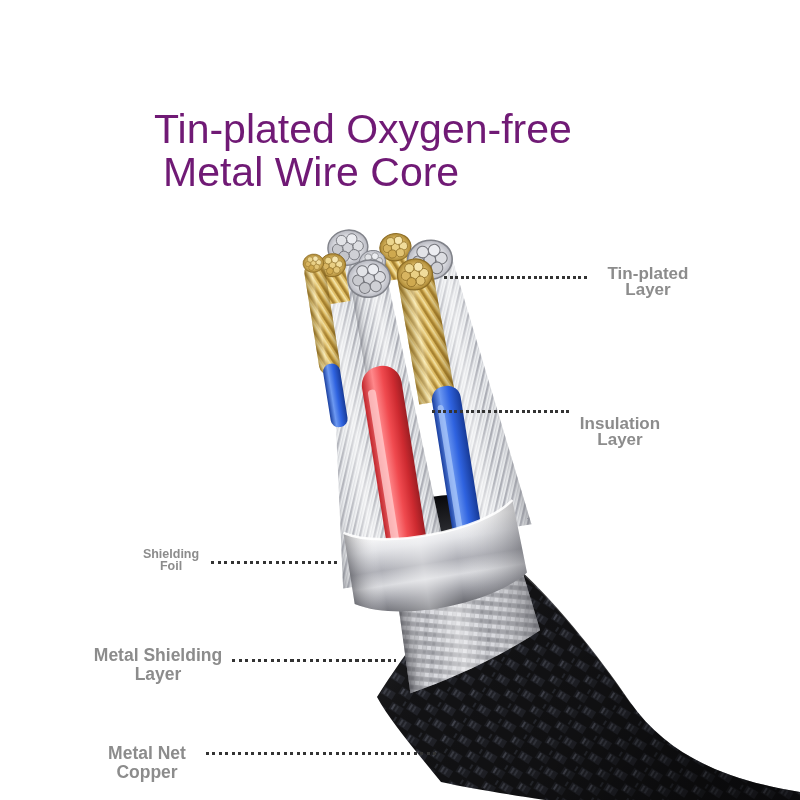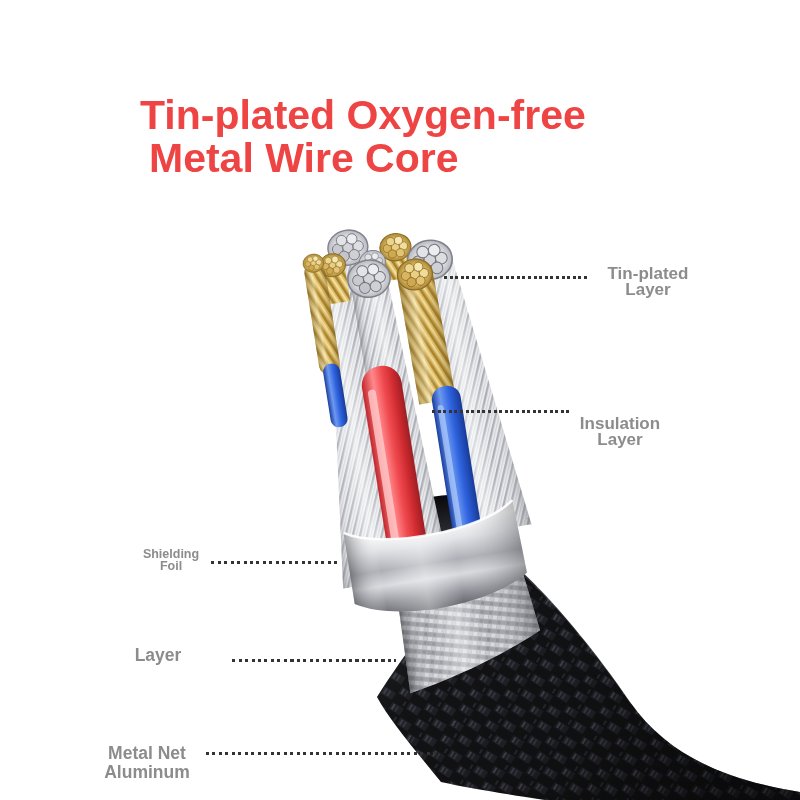--- a/index.html
+++ b/index.html
@@ -2,22 +2,22 @@
 <html><head>
 <meta charset="utf-8">
 <style>
   html,body{margin:0;padding:0;background:#ffffff;}
   .stage{
     position:relative;width:800px;height:800px;overflow:hidden;background:#ffffff;
     font-family:"Liberation Sans","DejaVu Sans",sans-serif;
   }
   .cable-svg{position:absolute;left:0;top:0;width:800px;height:800px;}
   .page-title{
-    position:absolute;left:140px;top:94px;margin:0;
-    font-size:41px;font-weight:bold;color:#ef4444;line-height:43px;letter-spacing:0;
+    position:absolute;left:140px;top:94px;margin:14px;
+    font-size:41px;font-weight:normal;color:#701a75;line-height:43px;letter-spacing:0;
   }
   .page-title .t2{display:block;padding-left:9px;}
   .callout{position:absolute;}
   .dots{
     position:absolute;height:3px;
     background:repeating-linear-gradient(to right,#333333 0 3px,transparent 3px 6.5px);
   }
   .dots.dense{background:repeating-linear-gradient(to right,#333333 0 3px,transparent 3px 5.6px);}
   .lbl{
     position:absolute;font-weight:bold;color:#8c8c8c;text-align:center;
@@ -262,26 +262,27 @@
   <div class="callout">
     <div class="lbl lbl-sm l-l1">
       <span>Shielding</span>
       <span>Foil</span>
     </div>
     <div class="dots d-l1"></div>
   </div>
 
   <div class="callout">
     <div class="lbl lbl-big l-l2">
+      <span>Metal Shielding</span>
       <span>Layer</span>
     </div>
     <div class="dots d-l2"></div>
   </div>
 
   <div class="callout">
     <div class="lbl lbl-big l-l3">
       <span>Metal Net</span>
-      <span>Aluminum</span>
+      <span>Copper</span>
     </div>
     <div class="dots d-l3"></div>
   </div>
 
 </div>
 
 </body></html>

